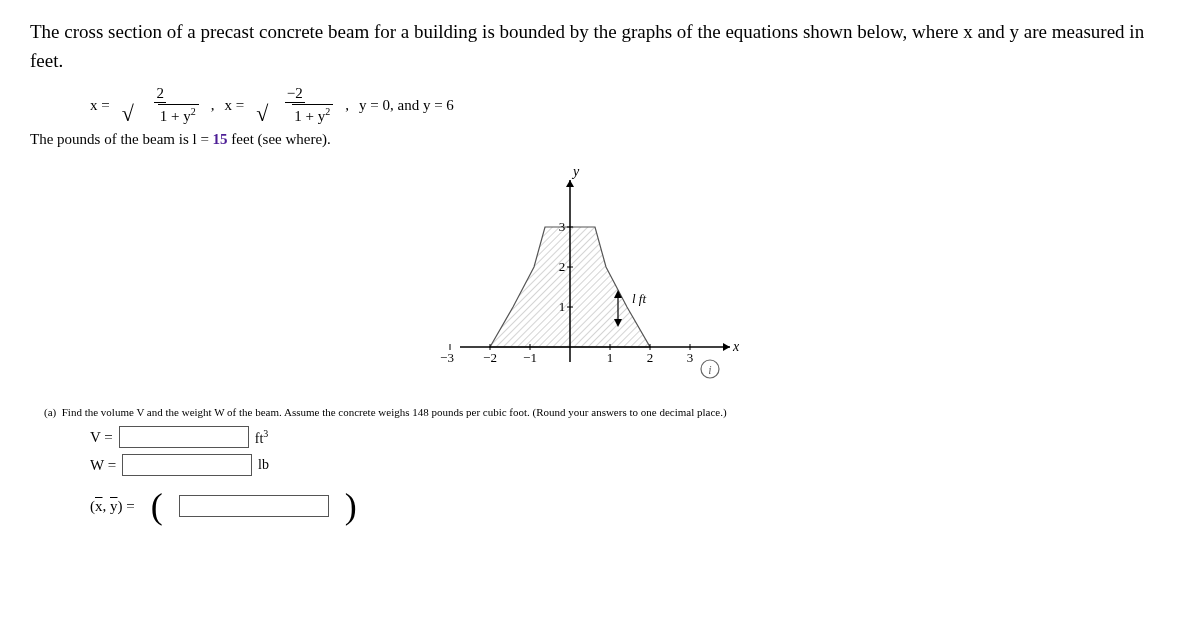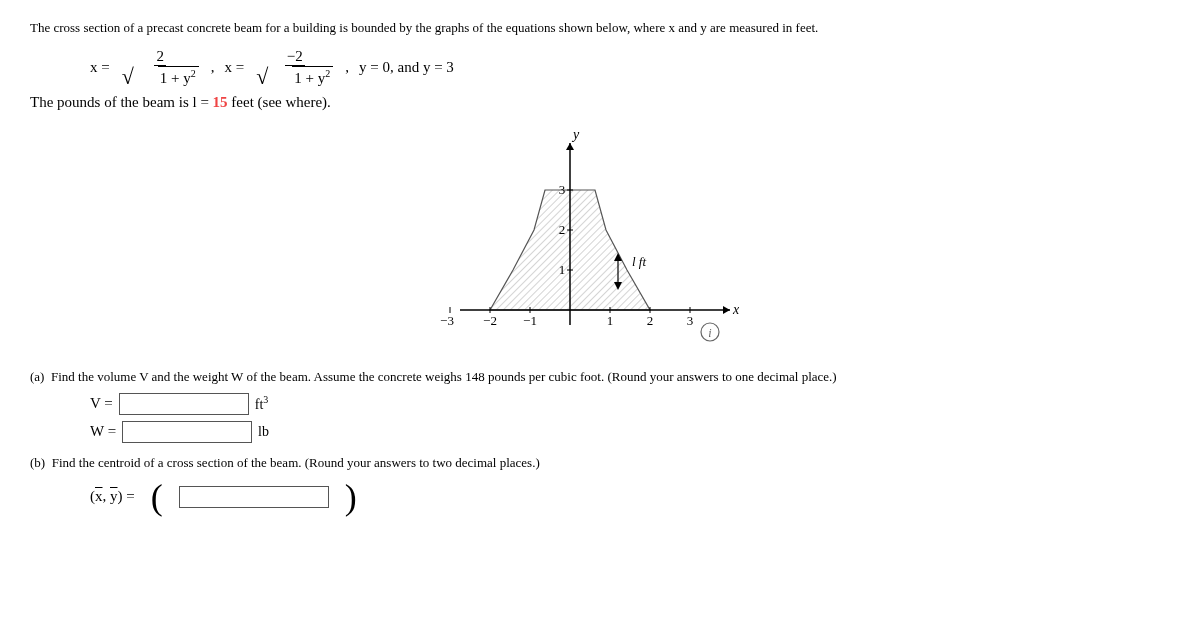--- a/index.html
+++ b/index.html
@@ -6,21 +6,21 @@
     body {
       font-family: "Times New Roman", Times, serif;
       font-size: 15px;
       background: #fff;
       color: #000;
       width: 1200px;
       min-height: 623px;
       padding: 18px 30px;
     }
     .intro-text {
-      font-size: 13px;
+      font-size: 19px;
       line-height: 1.5;
       margin-bottom: 10px;
     }
     .equations {
       display: flex;
       align-items: center;
       margin: 6px 0 6px 60px;
       gap: 10px;
       font-size: 15px;
     }
@@ -56,40 +56,41 @@
     }
     .superscript {
       font-size: 10px;
       vertical-align: super;
     }
     .length-line {
       font-size: 15px;
       margin-bottom: 14px;
     }
     .highlight-val {
-      color: #ef4444;
+      color: #4c1d95;
       font-weight: bold;
     }
     .graph-container {
       display: flex;
       justify-content: center;
       margin: 10px 0 14px 0;
     }
     .graph-area {
       position: relative;
       width: 320px;
       height: 230px;
     }
     svg.graph-svg {
       width: 320px;
       height: 230px;
     }
     .part-label {
-      font-size: 13px;
+      font-size: 11px;
       margin-bottom: 8px;
+      margin-left: 14px;
     }
     .input-row {
       display: flex;
       align-items: center;
       margin: 6px 0 6px 60px;
       gap: 6px;
       font-size: 15px;
     }
     .input-box {
       border: 1px solid #555;
@@ -149,21 +150,21 @@
     <div class="eq-numerator">−2</div>
     <div class="eq-denominator">
       <span class="sqrt-wrapper">
         <span class="sqrt-symbol">√</span>
         <span class="sqrt-content">1 + y<span class="superscript">2</span></span>
       </span>
     </div>
   </div>
   <span>,</span>
 
-  <span>y = 0,  and  y = 3</span>
+  <span>y = 0,  and  y = 6</span>
 </div>
 
 <p class="length-line">
   <span>The pounds of the beam is l = </span><span class="highlight-val">15</span><span> feet (see where).</span>
 </p>
 
 <div class="graph-container">
   <div class="graph-area">
     <svg class="graph-svg" viewBox="0 0 320 230">
 
@@ -240,23 +241,20 @@
   <div class="input-row">
     <span>W =</span>
     <input class="input-box" type="text" placeholder="" style="">
     <span class="unit">lb</span>
   </div>
 </div>
 
 <div class="section-gap"></div>
 
 <div class="part-section">
-  <p class="part-label">
-    <span>(b)</span>&nbsp;&nbsp;<span>Find the centroid of a cross section of the beam. (Round your answers to two decimal places.)</span>
-  </p>
 
   <div class="centroid-row">
     <span style="font-size:15px;">(<span class="overline">x</span>, <span class="overline">y</span>) =</span>
     <span class="paren">(</span>
     <input class="input-box" type="text" style="width: 150px;" placeholder="">
     <span class="paren">)</span>
   </div>
 </div>
 
 </body></html>

